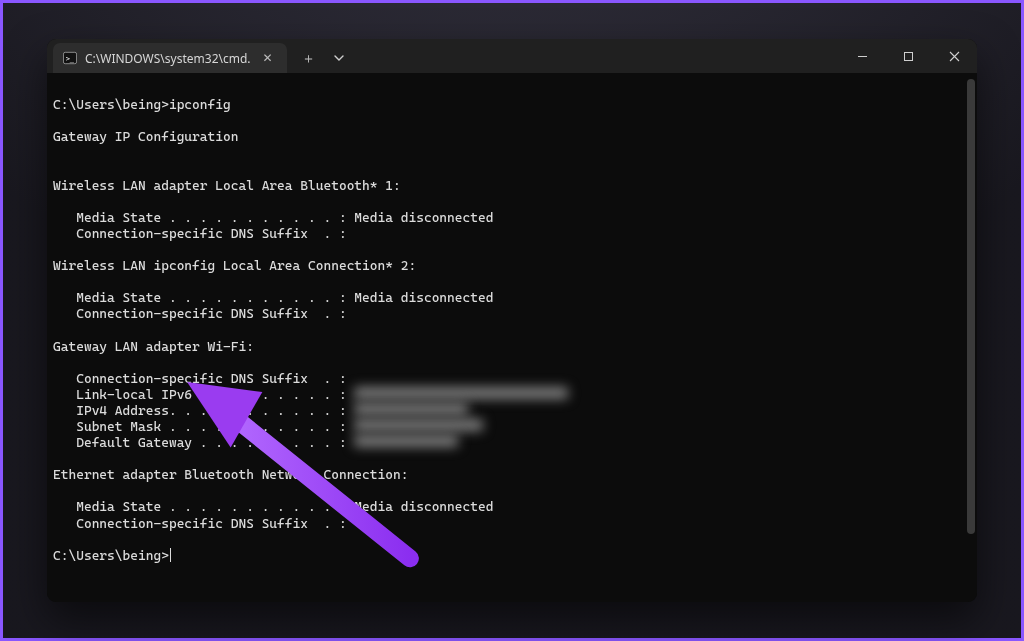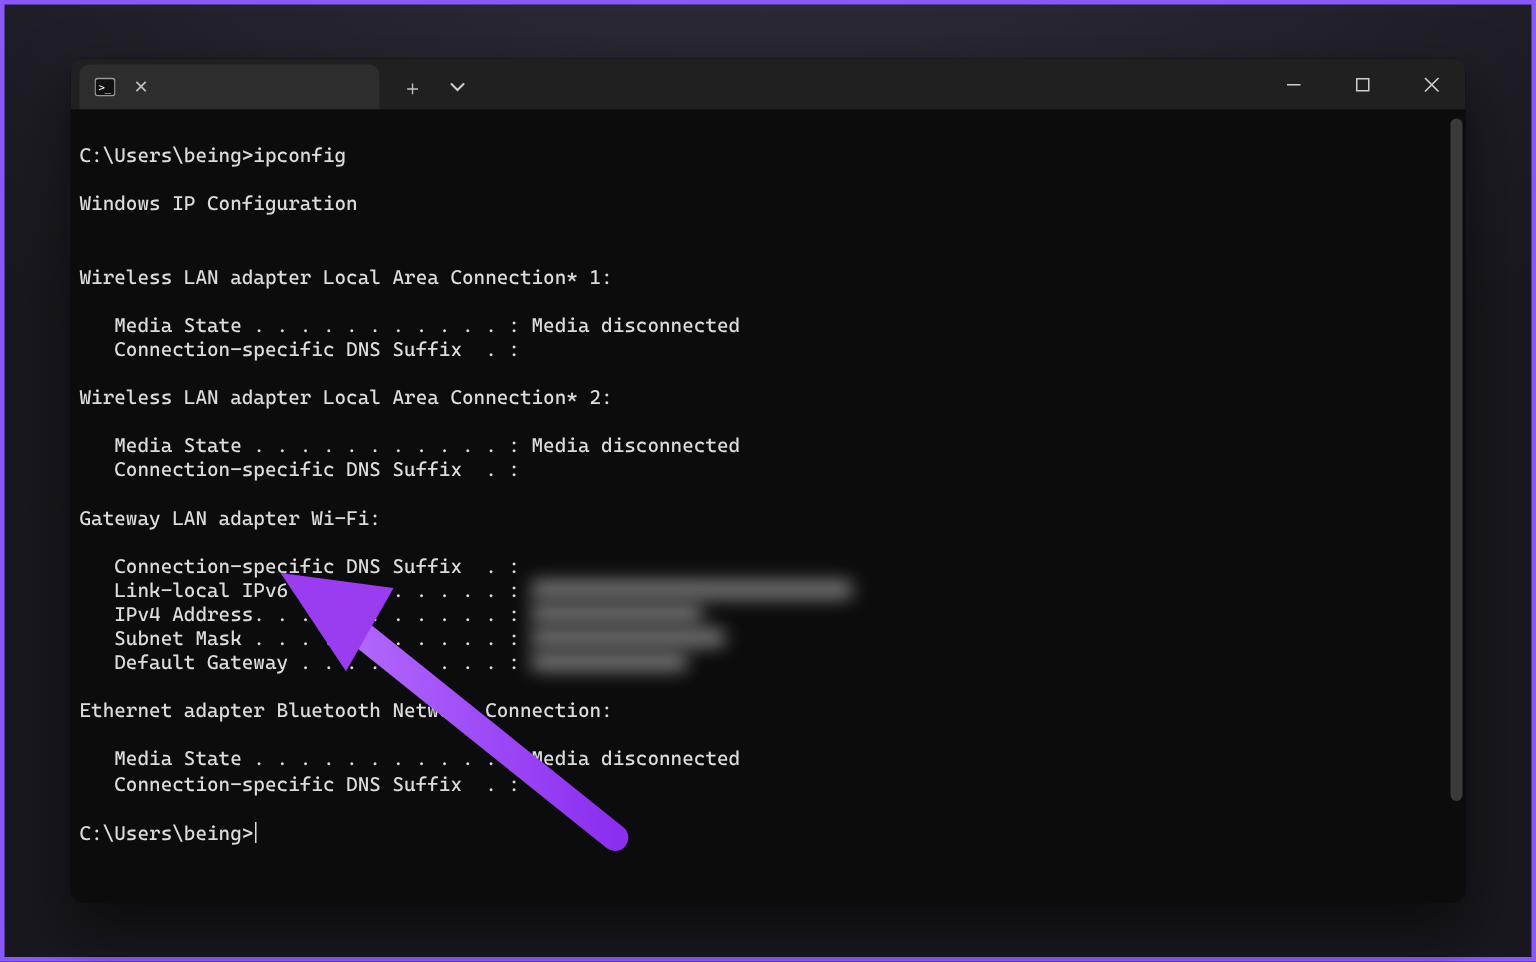--- a/index.html
+++ b/index.html
@@ -154,20 +154,21 @@
   <div class="window">
 
     <div class="titlebar">
       <div class="tab">
         <span class="cmd-icon">
           <svg viewBox="0 0 16 16">
               <rect x="0.5" y="1.5" width="15" height="13" rx="2" fill="#111" stroke="#999"></rect>
               <text x="3" y="11" font-size="8" fill="#fff" font-family="monospace">&gt;_</text>
             </svg>
         </span>
+        <span class="tab-label">C:\WINDOWS\system32\cmd.</span>
         <span class="tab-close">✕</span>
       </div>
       <div class="tabbar-extra">
         <span class="tabbar-btn">＋</span>
         <span class="tabbar-btn">
           <svg width="10" height="10" viewBox="0 0 10 10">
               <path d="M1 3 L5 7 L9 3" stroke="#cfcfcf" stroke-width="1.4" fill="none" stroke-linecap="round"></path>
             </svg>
         </span>
       </div>
@@ -187,29 +188,29 @@
           <svg viewBox="0 0 11 11">
               <path d="M1 1 L10 10 M10 1 L1 10" stroke="currentColor" stroke-width="1.1"></path>
             </svg>
         </div>
       </div>
     </div>
 
     <div class="term-wrap">
 <div class="term"><span><span>C:\Users\being&gt;</span><span>ipconfig</span></span>
 
-<span>Windows IP Configuration</span>
-
-
-<span>Wireless LAN adapter Local Area Connection* 1:</span>
+<span>Gateway IP Configuration</span>
+
+
+<span>Wireless LAN adapter Local Area Bluetooth* 1:</span>
 
 <span>   Media State . . . . . . . . . . . : Media disconnected</span>
 <span>   Connection-specific DNS Suffix  . :</span>
 
-<span>Wireless LAN adapter Local Area Connection* 2:</span>
+<span>Wireless LAN ipconfig Local Area Connection* 2:</span>
 
 <span>   Media State . . . . . . . . . . . : Media disconnected</span>
 <span>   Connection-specific DNS Suffix  . :</span>
 
 <span>Gateway LAN adapter Wi-Fi:</span>
 
 <span>   Connection-specific DNS Suffix  . :</span>
 <span>   Link-local IPv6 Address . . . . . :</span> <span class="blur w1">XXXXXXXXXXXXXXXXXXXXXXXX</span>
 <span>   IPv4 Address. . . . . . . . . . . :</span> <span class="blur w2">XXXXXXXXXXXX</span>
 <span>   Subnet Mask . . . . . . . . . . . :</span> <span class="blur w3">XXXXXXXXXXXXXX</span>

